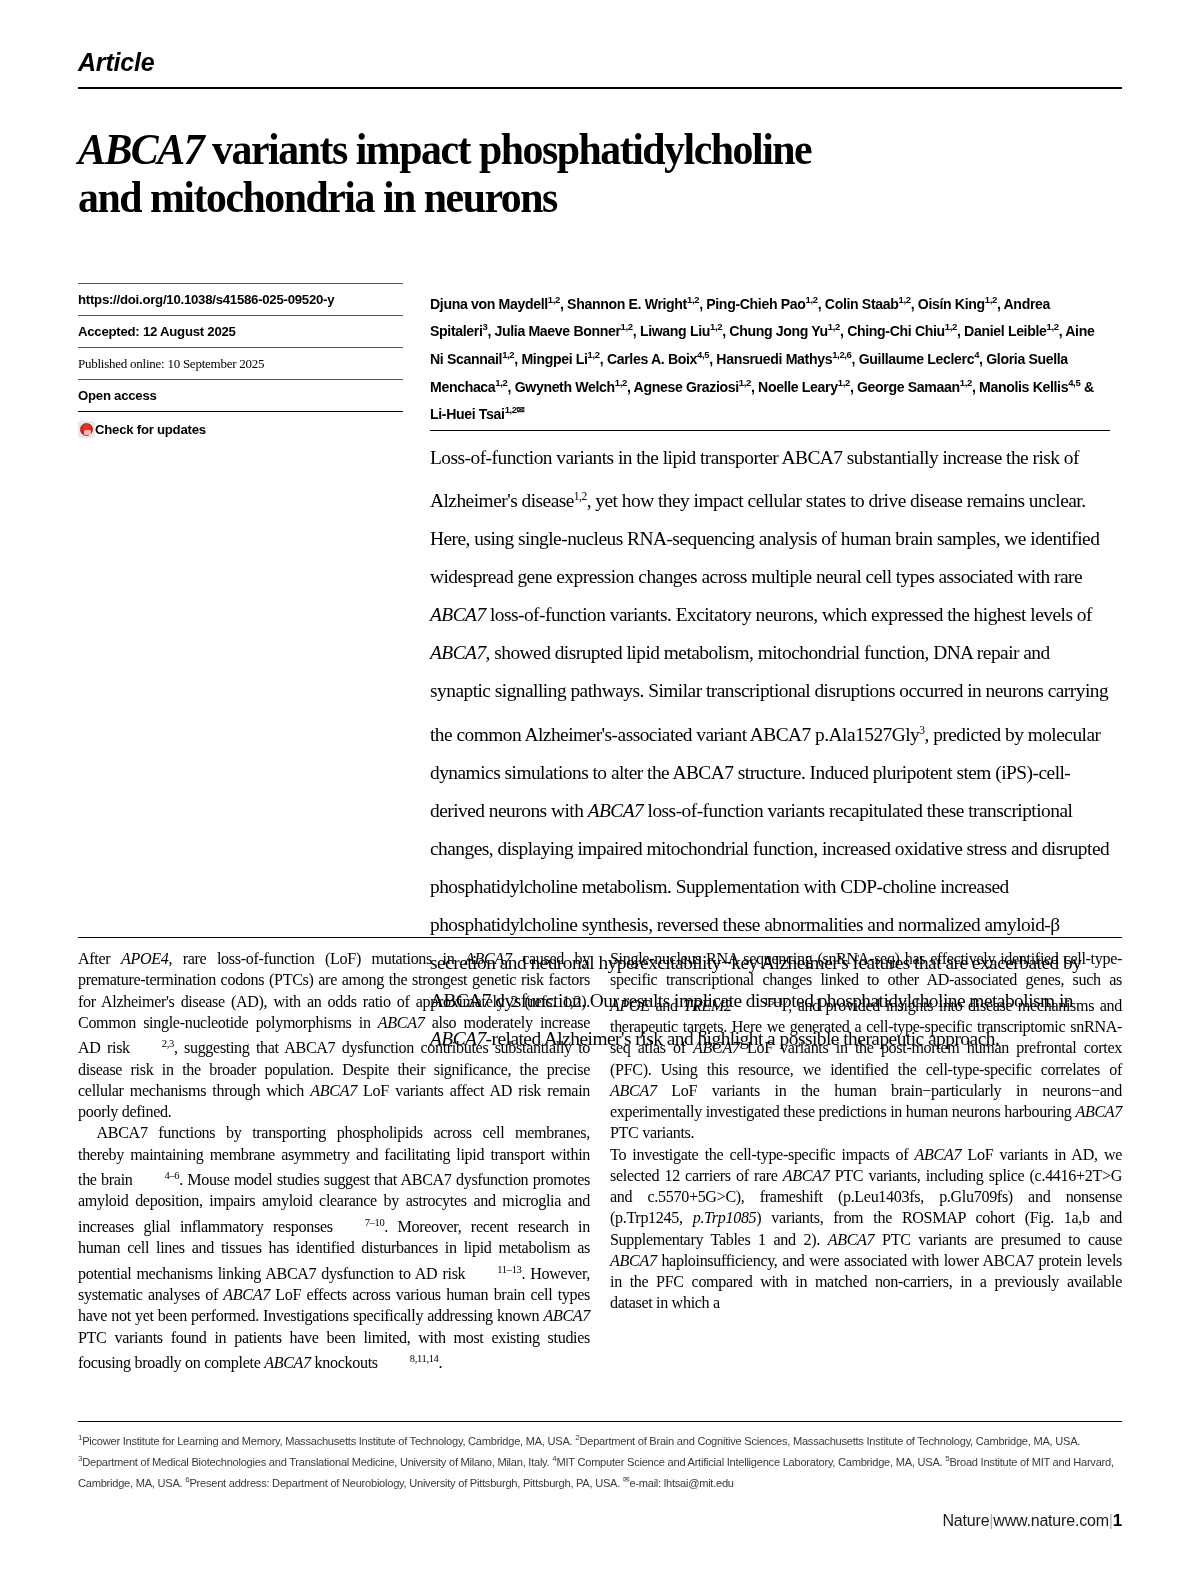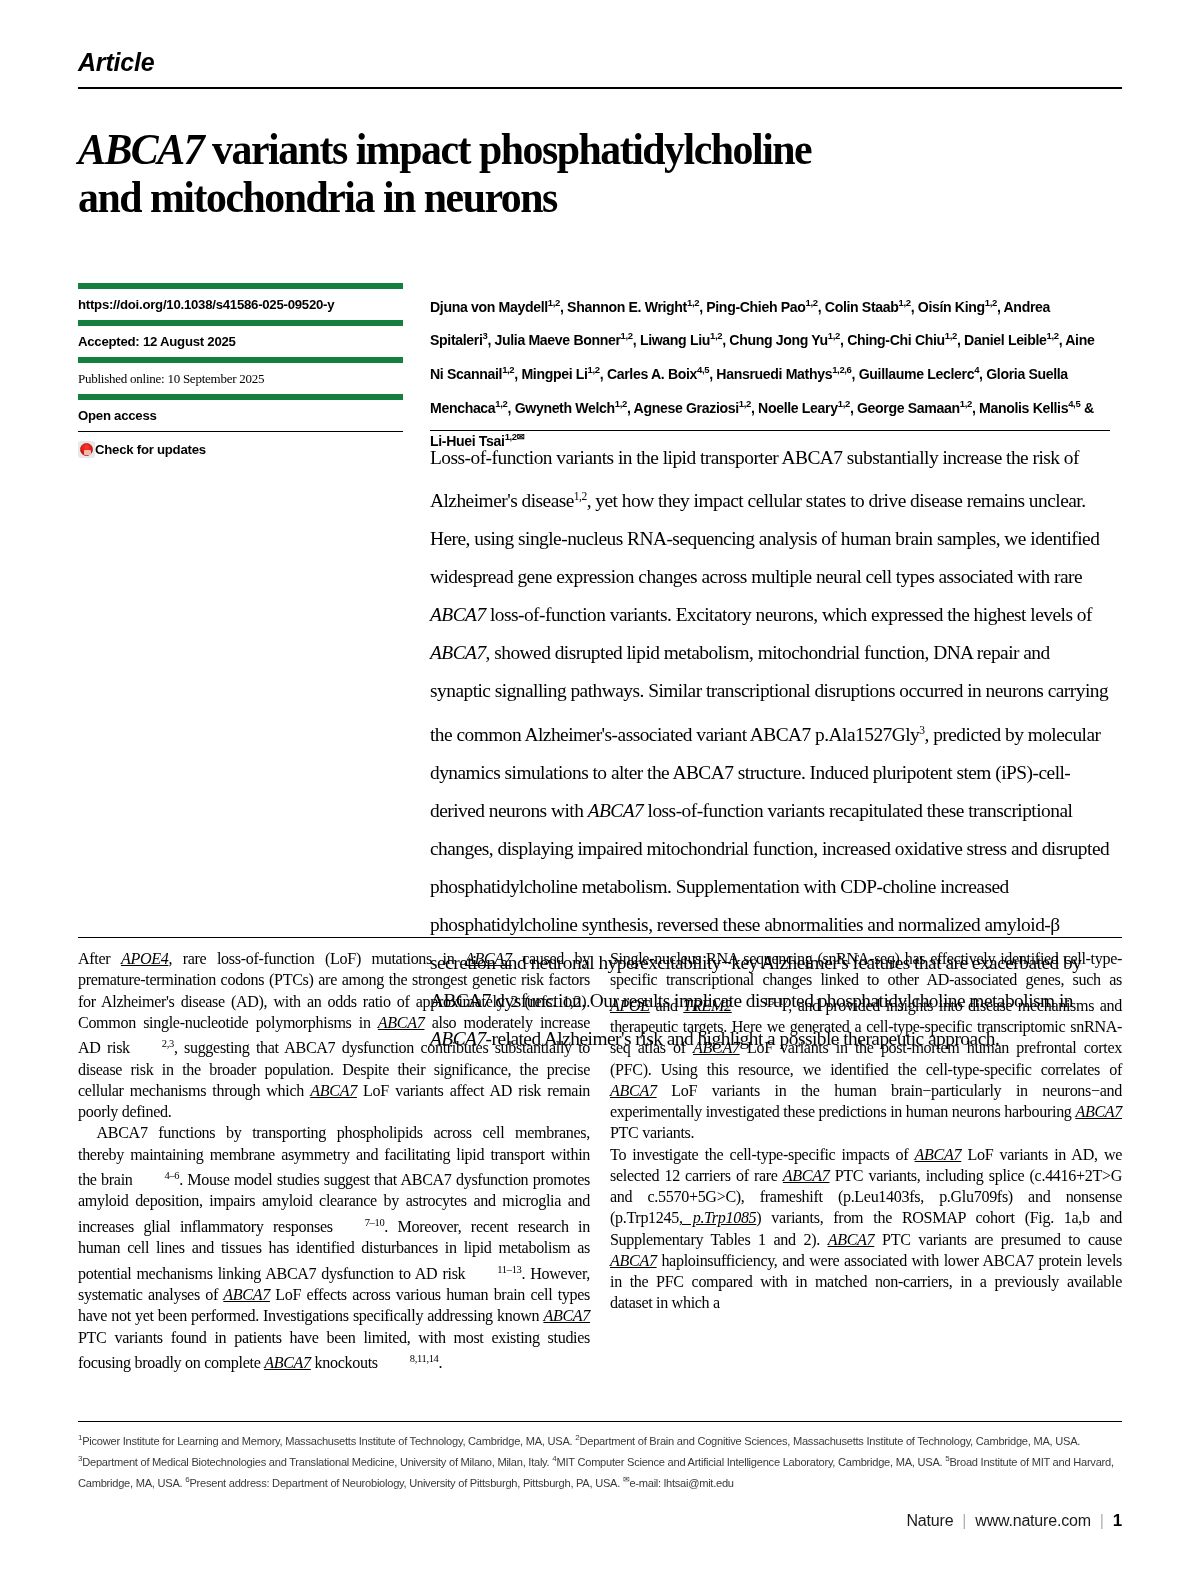--- a/index.html
+++ b/index.html
@@ -55,21 +55,21 @@
   
   .meta {
     position: absolute;
     left: 78px; top: 283px;
     width: 325px;
     font-family: "Liberation Sans", sans-serif;
     font-size: 13.2px;
     color: #000;
   }
   .meta .row {
-    border-top: 6px solid #15803d;
+    border-top: 1px solid #15803d;
     padding: 7px 0 7px 0;
     line-height: 17px;
     font-weight: 600;
     letter-spacing: -0.25px;
   }
   .meta .row.serif {
     font-family: "Liberation Serif", serif;
     font-weight: normal;
     font-size: 13px;
   }
@@ -107,21 +107,21 @@
   }
 
   
   .authors {
     position: absolute;
     left: 430px; top: 288px;
     width: 680px;
     font-family: "Liberation Sans", sans-serif;
     font-weight: bold;
     font-size: 14.1px;
-    line-height: 29px;
+    line-height: 24px;
     letter-spacing: -0.35px;
     color: #000;
   }
   .authors sup { font-size: 9.5px; font-weight: bold; vertical-align: super; }
 
   
   .abs-rule {
     position: absolute;
     left: 430px; top: 430px;
     width: 680px; height: 1.4px;
@@ -156,21 +156,21 @@
     font-size: 16.1px;
     line-height: 21.25px;
     letter-spacing: -0.33px;
     text-align: justify;
     color: #000;
   }
   .col.left  { left: 78px; }
   .col.right { left: 610px; }
   .col p { margin: 0; }
   .col p + p { text-indent: 1.15em; }
-  .col i { font-style: italic; text-decoration: underline; }
+  .col i { font-style: italic; }
   .col sup { font-size: 10.5px; vertical-align: super; padding-left: 32px; }
   .sec-head {
     font-family: "Liberation Sans", sans-serif;
     font-weight: bold;
     font-size: 17.3px;
     line-height: 22px;
     letter-spacing: -0.5px;
     margin: 23px 0 3px 0;
     text-align: left;
   }
@@ -199,21 +199,20 @@
   
   .footer {
     position: absolute;
     right: 78px; top: 1511px;
     font-family: "Liberation Sans", sans-serif;
     font-size: 16px;
     letter-spacing: -0.2px;
     color: #1a1a1a;
     display: flex;
     align-items: baseline;
-    gap: 9px;
     justify-content: flex-end;
   }
   .footer .sep { color: #b0b0b0; font-weight: 300; }
   .footer .pg { font-weight: bold; color: #000; font-size: 17px; }
 </style>
 </head>
 <body>
 
 <div class="page">
 

